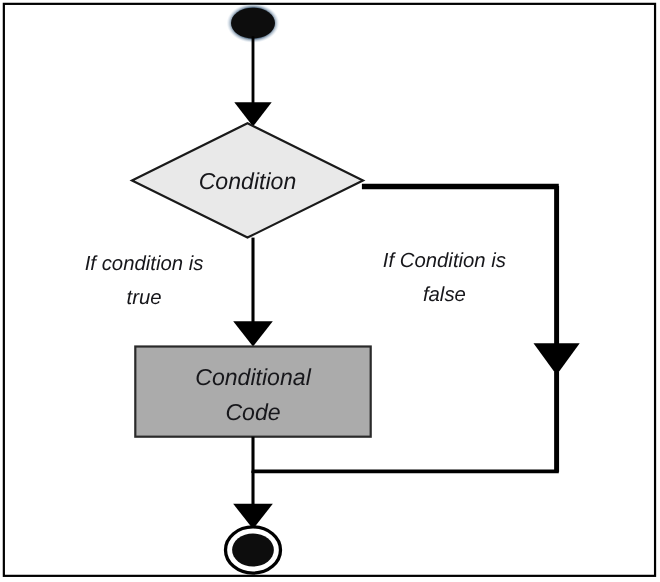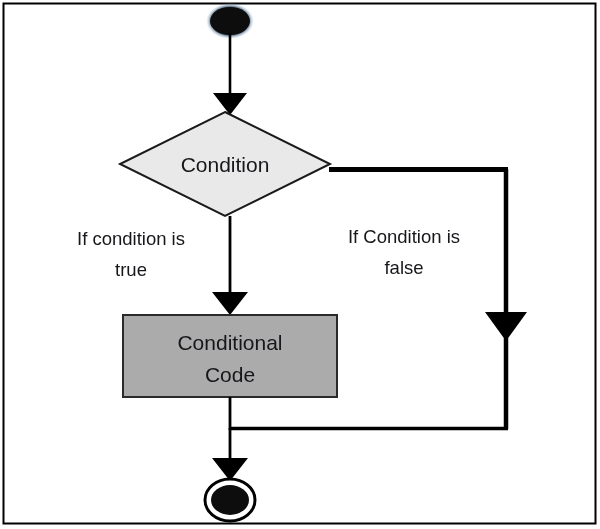--- a/index.html
+++ b/index.html
@@ -10,20 +10,21 @@
   }
   body {
     font-family: "Liberation Sans", sans-serif;
   }
   #canvas {
     position: relative;
     width: 600px;
     height: 529px;
     background: #ffffff;
     overflow: hidden;
+    font-style: italic;
   }
   #diagram-svg {
     position: absolute;
     top: 0;
     left: 0;
     width: 600px;
     height: 529px;
     display: block;
   }
   .node-text {

